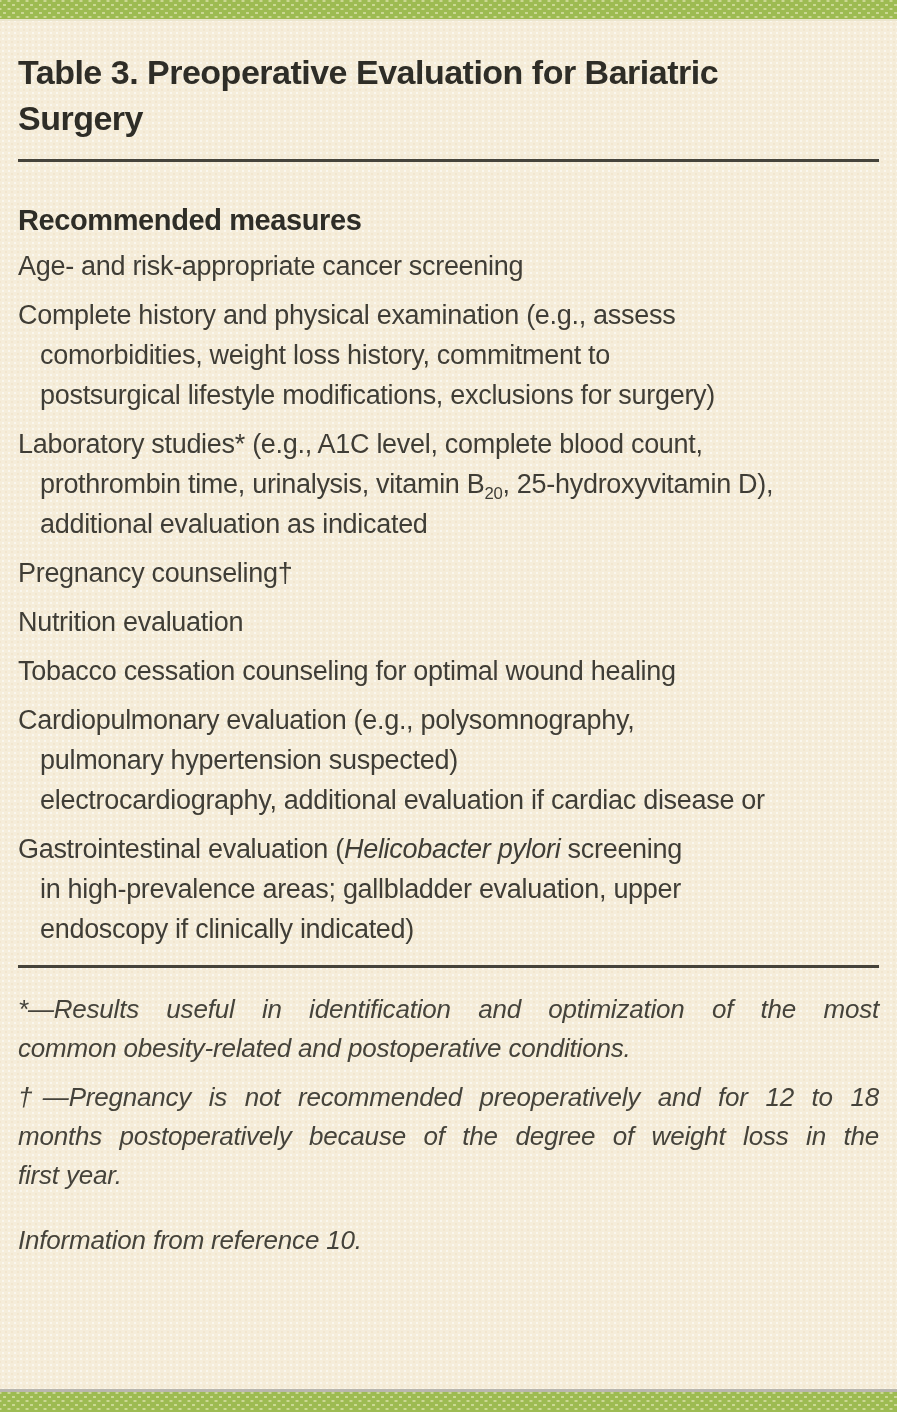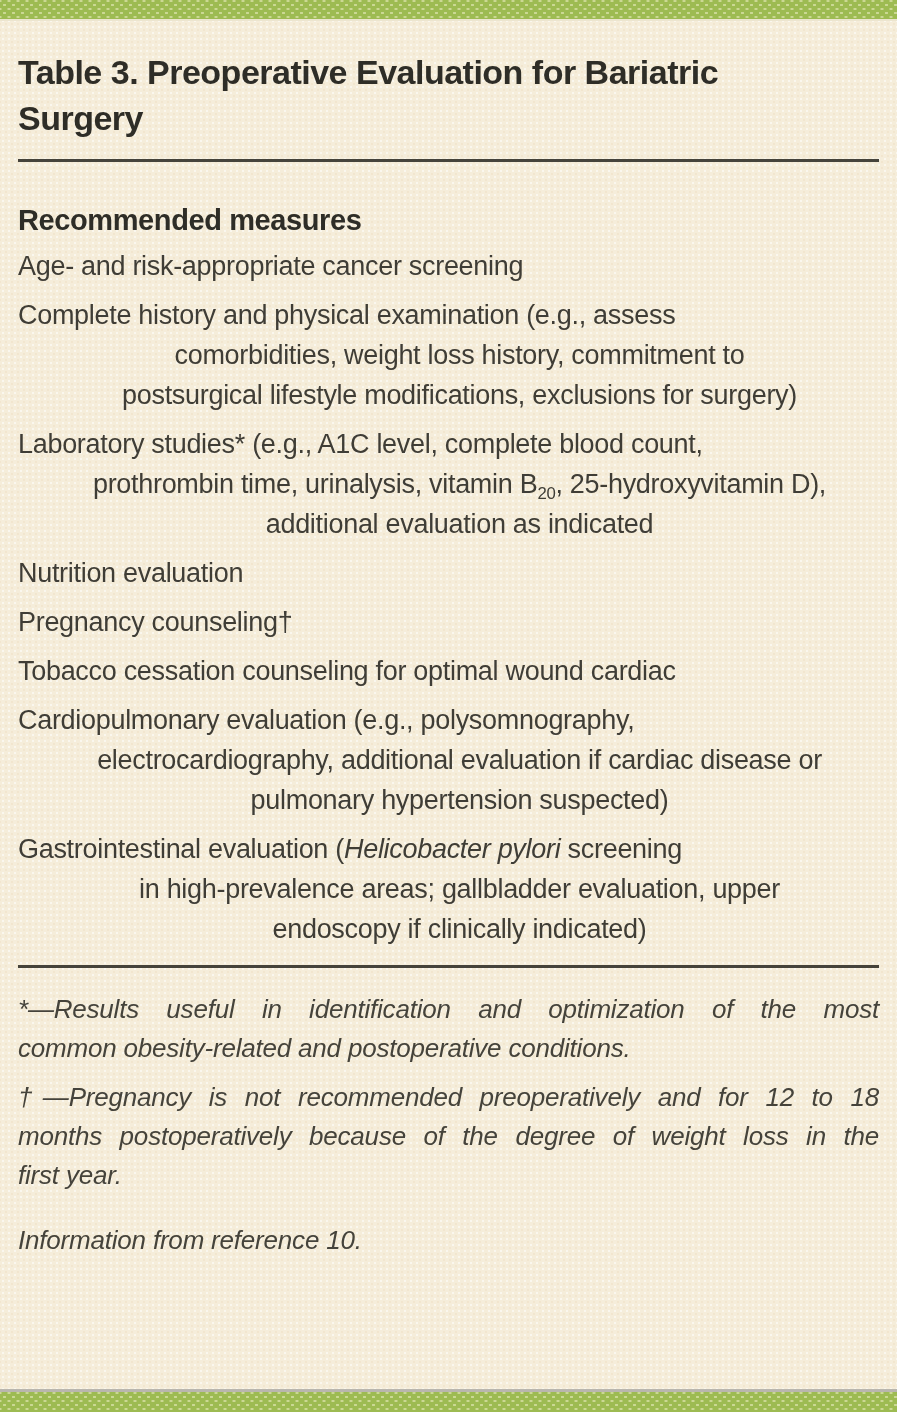--- a/index.html
+++ b/index.html
@@ -38,21 +38,21 @@
     margin:38px 0 6px 0;
     font-size:29px;line-height:40px;font-weight:700;
     letter-spacing:-0.4px;color:#2e2d27;
   }
   .section-heading.second{margin-top:12px;}
   .measure{margin:0 0 9px 0;}
   .measure .line{
     font-size:27px;line-height:40px;letter-spacing:-0.3px;
     white-space:nowrap;color:#3f3d36;
   }
-  .measure .line.cont{padding-left:22px;text-align:center;}
+  .measure .line.cont{padding-left:22px;}
   sub{font-size:0.62em;line-height:0;}
   .footnotes{margin-top:22px;}
   .fn{margin:0 0 10px 0;font-style:italic;color:#45433b;}
   .fn .line{font-size:26px;line-height:39px;letter-spacing:-0.2px;}
   .fn .line.j{text-align:justify;text-align-last:justify;}
   .source-note{margin-top:26px;font-style:italic;color:#45433b;}
   .source-note .line{font-size:26px;line-height:39px;letter-spacing:-0.2px;margin-top:18px;}
   .bottom-line{position:absolute;left:0;right:0;bottom:20px;height:3px;background:#b9b6ae;}
   .bottom-bar{position:absolute;left:0;right:0;bottom:0;height:20px;}
 </style>
@@ -81,32 +81,32 @@
           <div class="line">Complete history and physical examination (e.g., assess</div>
           <div class="line cont">comorbidities, weight loss history, commitment to</div>
           <div class="line cont">postsurgical lifestyle modifications, exclusions for surgery)</div>
         </div>
         <div class="measure">
           <div class="line">Laboratory studies* (e.g., A1C level, complete blood count,</div>
           <div class="line cont">prothrombin time, urinalysis, vitamin B<sub>20</sub>, 25-hydroxyvitamin D),</div>
           <div class="line cont">additional evaluation as indicated</div>
         </div>
         <div class="measure">
+          <div class="line">Pregnancy counseling†</div>
+        </div>
+        <div class="measure">
           <div class="line">Nutrition evaluation</div>
         </div>
         <div class="measure">
-          <div class="line">Pregnancy counseling†</div>
-        </div>
-        <div class="measure">
-          <div class="line">Tobacco cessation counseling for optimal wound cardiac</div>
+          <div class="line">Tobacco cessation counseling for optimal wound healing</div>
         </div>
         <div class="measure">
           <div class="line">Cardiopulmonary evaluation (e.g., polysomnography,</div>
+          <div class="line cont">pulmonary hypertension suspected)</div>
           <div class="line cont">electrocardiography, additional evaluation if cardiac disease or</div>
-          <div class="line cont">pulmonary hypertension suspected)</div>
         </div>
         <div class="measure">
           <div class="line">Gastrointestinal evaluation (<i>Helicobacter pylori</i> screening</div>
           <div class="line cont">in high-prevalence areas; gallbladder evaluation, upper</div>
           <div class="line cont">endoscopy if clinically indicated)</div>
         </div>
       </div>
 
     <hr class="rule mid">
 

